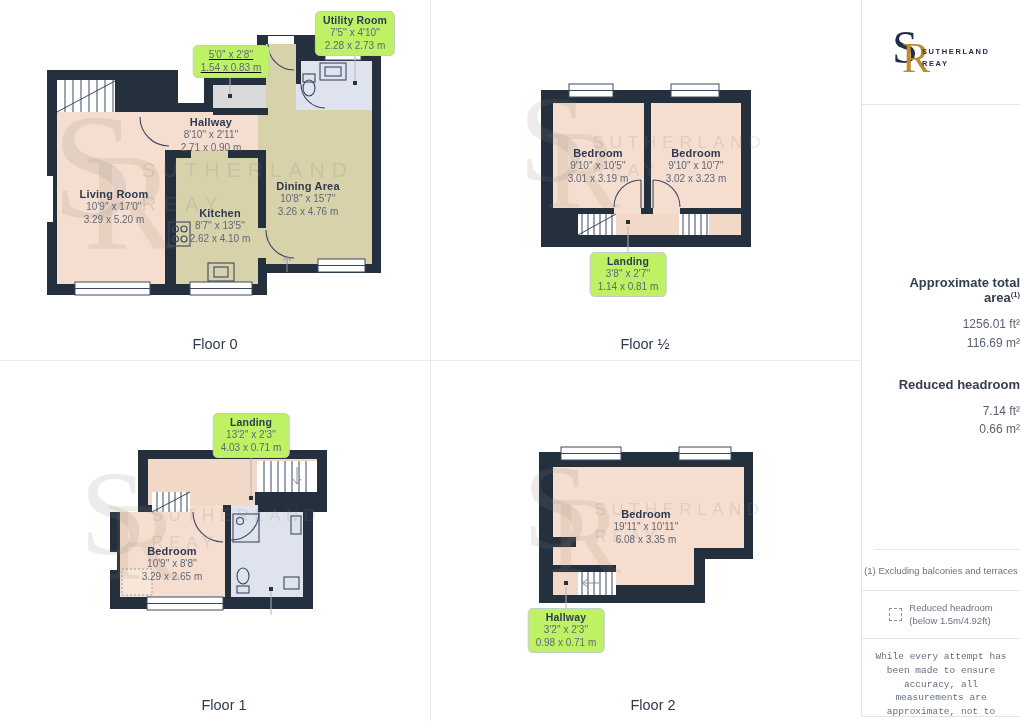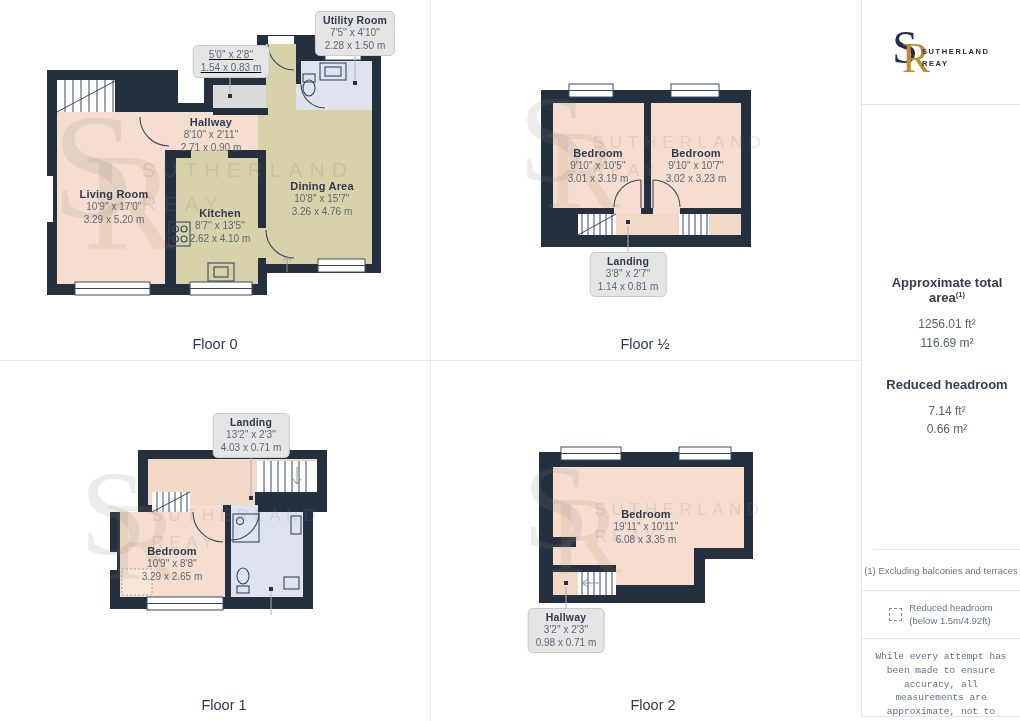--- a/index.html
+++ b/index.html
@@ -21,37 +21,37 @@
             color:rgba(130,130,130,0.18);}
   .q0 .wm{left:52px;top:92px;}
   .q1 .wm{left:88px;top:78px;transform:scale(.82);transform-origin:top left;}
   .q2 .wm{left:80px;top:92px;transform:scale(.80);transform-origin:top left;}
   .q3 .wm{left:92px;top:86px;transform:scale(.80);transform-origin:top left;}
   
   .rlabel{position:absolute;transform:translateX(-50%);text-align:center;z-index:3;white-space:nowrap;}
   .rname{font-size:11px;font-weight:700;color:#2e3950;letter-spacing:.2px;}
   .rdim{font-size:10px;color:#5f6878;line-height:1.32;}
   .callout{position:absolute;transform:translateX(-50%);text-align:center;z-index:3;white-space:nowrap;
-           background:#e5e5e5;border:1px solid #c6cad1;border-radius:5px;padding:2px 7px 3px;}
+           background:#bef264;border:1px solid #c6cad1;border-radius:5px;padding:2px 7px 3px;}
   .callout .rname{font-size:10.5px;}
   .callout .rdim{font-size:10px;}
   .floor-label{position:absolute;transform:translateX(-50%);font-size:14.5px;font-weight:400;
                color:#2e3950;z-index:3;white-space:nowrap;}
   
   .sidebar{position:absolute;left:861px;top:0;width:158px;height:716px;background:#fff;
            border-left:1px solid #e3e5e8;border-bottom:1px solid #e3e5e8;}
   .panel{border-bottom:1px solid #e3e5e8;box-sizing:border-box;}
   .logo-panel{height:105px;display:flex;align-items:center;justify-content:center;}
   .logo{display:flex;align-items:flex-start;}
   .logo-mono{font-family:"Liberation Serif",serif;line-height:1;display:flex;}
   .ls{font-size:46px;color:#232c4a;}
   .lr{font-size:42px;color:#bf8b2e;margin-left:-16px;margin-top:12px;}
   .logo-words{display:flex;flex-direction:column;gap:3px;margin-left:-8px;margin-top:22px;
               font-size:7.5px;letter-spacing:1.6px;color:#232c4a;font-weight:700;}
-  .stats-panel{height:445px;padding-top:170px;text-align:center;margin-left:12px;}
+  .stats-panel{height:445px;padding-top:170px;text-align:right;margin-left:12px;}
   .stat-title{font-size:13px;font-weight:700;color:#343e52;margin-bottom:10px;}
   .stat-title sup{font-size:7.5px;font-weight:700;}
   .stat-title.second{margin-top:24px;}
   .stat-val{font-size:12px;color:#596273;line-height:1.55;}
   .fn1{height:41px;display:flex;align-items:center;justify-content:center;
        font-size:9.5px;color:#6c7380;}
   .fn2{height:48px;display:flex;align-items:center;justify-content:center;gap:7px;
        font-size:9.5px;color:#6c7380;}
   .fn2 .lines{text-align:left;line-height:1.35;}
   .dash-icon{width:11px;height:11px;border:1px dashed #8a8f98;display:inline-block;flex:0 0 auto;}
@@ -146,42 +146,42 @@
       <span class="wm-s">S</span>
       <span class="wm-r">R</span>
       <span class="wm-words">
         <span>SUTHERLAND</span>
           <span>REAY</span>
       </span>
     </div>
     <div class="callout" style="left:355px;top:11px;">
       <div class="rname">Utility Room</div>
       <div class="rdim">7'5'' x 4'10''</div>
-      <div class="rdim">2.28 x 1.50 m</div>
+      <div class="rdim">2.28 x 2.73 m</div>
     </div>
     <div class="callout" style="left:231px;top:45px;text-decoration:underline;">
       <div class="rdim">5'0'' x 2'8''</div>
       <div class="rdim">1.54 x 0.83 m</div>
     </div>
     <div class="rlabel" style="left:211px;top:116px;">
       <div class="rname">Hallway</div>
       <div class="rdim">8'10'' x 2'11''</div>
       <div class="rdim">2.71 x 0.90 m</div>
     </div>
     <div class="rlabel" style="left:114px;top:188px;">
       <div class="rname">Living Room</div>
       <div class="rdim">10'9'' x 17'0''</div>
       <div class="rdim">3.29 x 5.20 m</div>
     </div>
     <div class="rlabel" style="left:220px;top:207px;">
       <div class="rname">Kitchen</div>
       <div class="rdim">8'7'' x 13'5''</div>
       <div class="rdim">2.62 x 4.10 m</div>
     </div>
-    <div class="rlabel" style="left:322px;top:180px;">
+    <div class="rlabel" style="left:308px;top:180px;">
       <div class="rname">Dining Area</div>
       <div class="rdim">10'8'' x 15'7''</div>
       <div class="rdim">3.26 x 4.76 m</div>
     </div>
     <div class="floor-label" style="left:215px;top:336px;">Floor 0</div>
   </div>
 
   <div class="quad q1">
     <svg class="plan" viewBox="0 0 430 360">
       <rect x="110" y="90" width="210" height="157" fill="#25303f"></rect>

